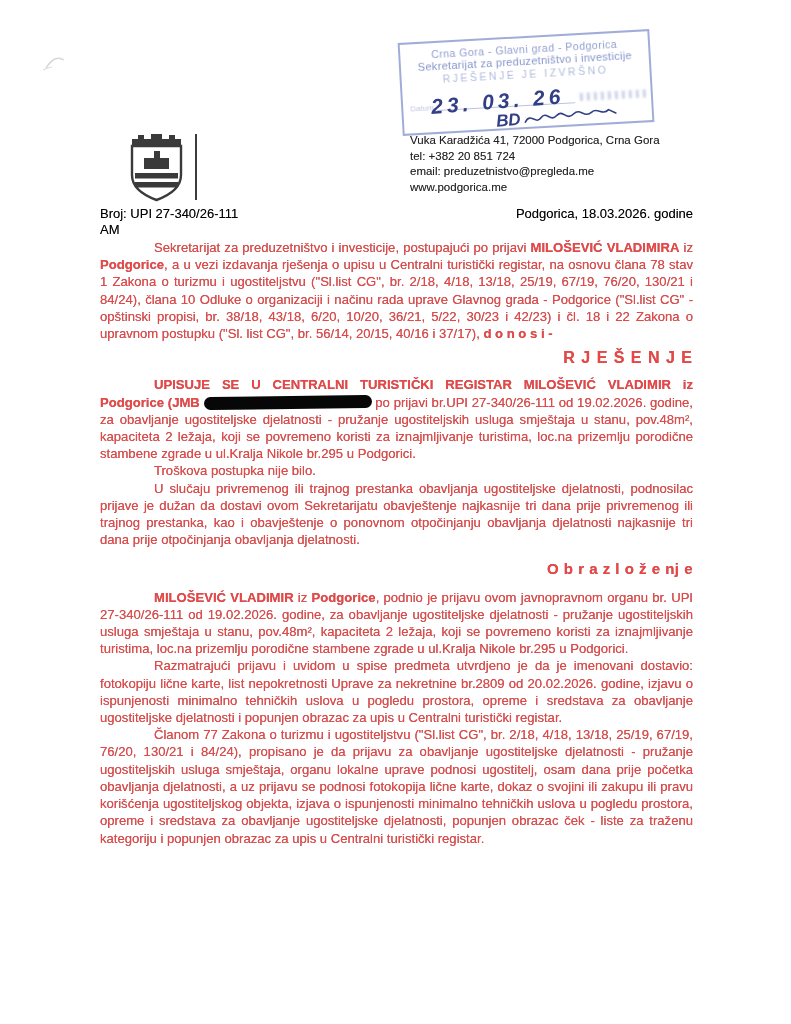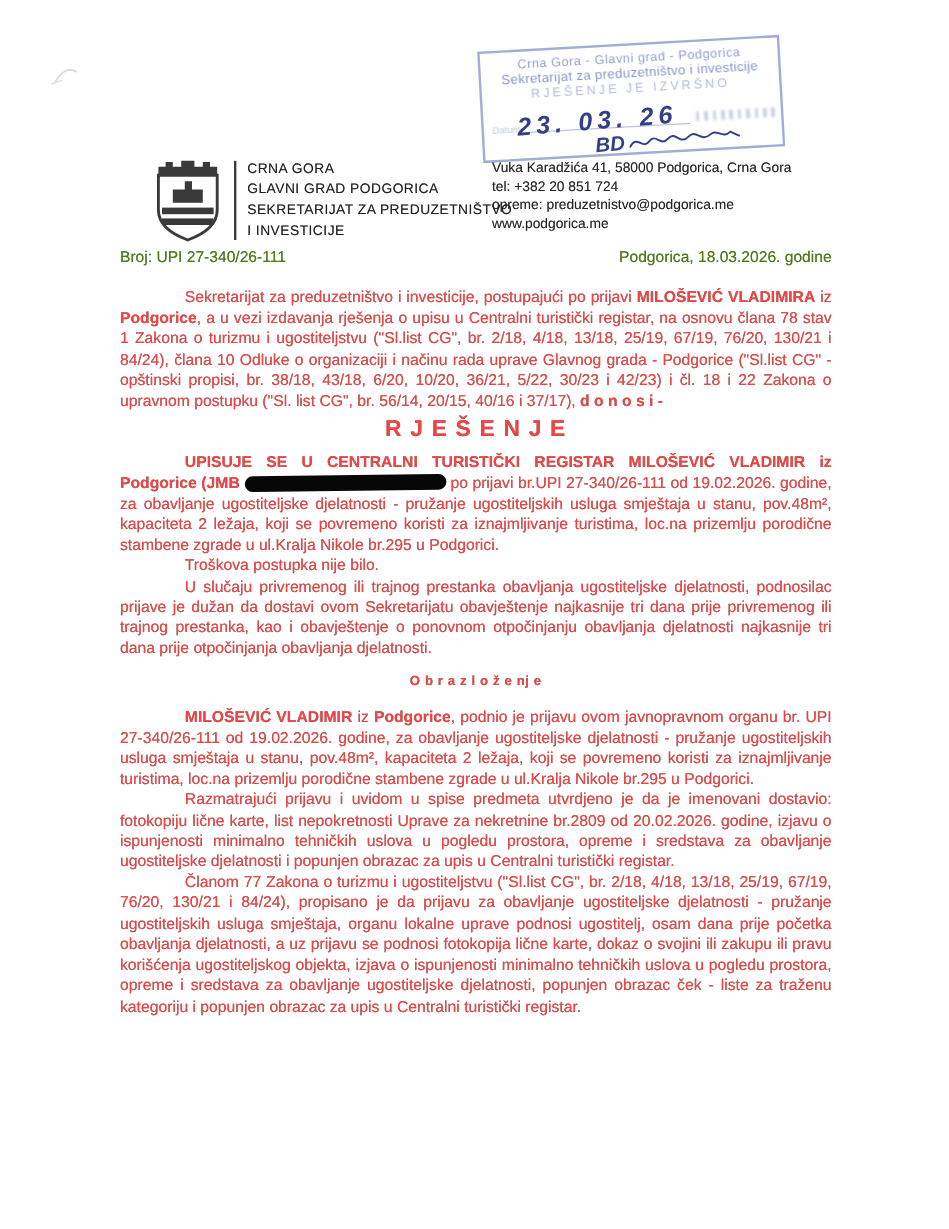--- a/index.html
+++ b/index.html
@@ -30,33 +30,33 @@
   .hand-sign{position:absolute;left:92px;top:-3px;font-size:17px;font-weight:600;transform:rotate(-2deg);display:flex;align-items:center;gap:2px;}
   
   .letterhead{position:absolute;left:128px;top:131px;display:flex;}
   .crest{flex:0 0 auto;}
   .lh-divider{width:2px;height:66px;background:#3c3c3c;margin:3px 9px 0 10px;}
   .lh-text{padding-top:2px;}
   .lh-line{font-size:11.5px;line-height:17.2px;letter-spacing:.4px;color:#222;text-shadow:0 0 .5px rgba(20,20,20,.45);}
   
   .contact{position:absolute;left:410px;top:133px;font-size:11.5px;line-height:15.6px;color:#242424;text-shadow:0 0 .5px rgba(20,20,20,.4);}
   
-  .meta{position:absolute;left:100px;top:206px;width:593px;font-size:13px;color:#4d7c0f;text-shadow:0 0 .5px rgba(20,20,20,.5);}
+  .meta{position:absolute;left:100px;top:206px;width:593px;font-size:13px;color:#000000;text-shadow:0 0 .5px rgba(20,20,20,.5);}
   .meta-row{display:flex;justify-content:space-between;}
   .meta-initials{margin-top:1px;}
   
   .doc{
     position:absolute;left:100px;top:239px;width:593px;
     font-size:13.1px;line-height:17.2px;text-align:justify;
     color:#ef4444;text-shadow:0 0 .55px rgba(25,25,25,.55);
   }
   .doc p{margin:0;text-indent:54px;}
   .doc .b{font-weight:bold;}
-  h1.res{font-size:19px;text-align:center;font-weight:bold;margin:7px 0 10px;letter-spacing:1px;}
-  h2.obr{font-size:11px;text-align:center;font-weight:bold;margin:12px 0 11px;letter-spacing:.5px;}
+  h1.res{font-size:16px;text-align:right;font-weight:bold;margin:7px 0 10px;letter-spacing:1px;}
+  h2.obr{font-size:15px;text-align:right;font-weight:bold;margin:12px 0 11px;letter-spacing:.5px;}
   .redact{display:inline-block;width:168px;height:13px;background:#070707;border-radius:7px;vertical-align:-2px;transform:rotate(-.7deg);}
 </style>
 </head>
 <body>
 
 <div class="page">
 
   <svg class="scribble" width="52" height="28" viewBox="0 0 52 28">
     <path d="M6 20 q9 -14 18 -8" fill="none" stroke="#b7b7bf" stroke-width="1.4"></path>
     <path d="M3 22 q4 -2 9 -3" fill="none" stroke="#c3c3ca" stroke-width="1.2"></path>
@@ -84,40 +84,35 @@
 
   <div class="letterhead">
     <svg class="crest" width="57" height="72" viewBox="0 0 57 72">
       <path d="M4 15 L4 8 L10 8 L10 4 L16 4 L16 8 L23 8 L23 3 L34 3 L34 8 L41 8 L41 4 L47 4 L47 8 L53 8 L53 15 Z" fill="#3a3a3a"></path>
       <path d="M4 15 H53 V44 Q53 60 28.5 69 Q4 60 4 44 Z" fill="#ffffff" stroke="#3a3a3a" stroke-width="2.4"></path>
       <path d="M16 38 V27 h10 v-7 h6 v7 h9 v11 Z" fill="#3a3a3a"></path>
       <rect x="7" y="42" width="43" height="5.5" fill="#3a3a3a"></rect>
       <rect x="7" y="51" width="43" height="5.5" fill="#3a3a3a"></rect>
     </svg>
     <div class="lh-divider"></div>
-    <div class="lh-text">
-      <div class="lh-line">CRNA GORA</div>
-      <div class="lh-line">GLAVNI GRAD PODGORICA</div>
-      <div class="lh-line">SEKRETARIJAT ZA PREDUZETNIŠTVO</div>
-      <div class="lh-line">I INVESTICIJE</div>
-    </div>
   </div>
 
   <div class="contact">
-    <div>Vuka Karadžića 41, 58000 Podgorica, Crna Gora</div>
+    <div>Vuka Karadžića 41, 72000 Podgorica, Crna Gora</div>
     <div>tel: +382 20 851 724</div>
-    <div>opreme: preduzetnistvo@podgorica.me</div>
+    <div>email: preduzetnistvo@pregleda.me</div>
     <div>www.podgorica.me</div>
   </div>
 
   <div class="meta">
     <div class="meta-row">
       <span>Broj: UPI 27-340/26-111</span>
       <span>Podgorica, 18.03.2026. godine</span>
     </div>
+    <div class="meta-initials">AM</div>
   </div>
 
   <div class="doc">
     <p><span>Sekretarijat za preduzetništvo i investicije, postupajući po prijavi </span><span class="b">MILOŠEVIĆ VLADIMIRA</span><span> iz </span><span class="b">Podgorice</span><span>, a u vezi izdavanja rješenja o upisu u Centralni turistički registar, na osnovu člana 78 stav 1 Zakona o turizmu i ugostiteljstvu ("Sl.list CG", br. 2/18, 4/18, 13/18, 25/19, 67/19, 76/20, 130/21 i 84/24), člana 10 Odluke o organizaciji i načinu rada uprave Glavnog grada - Podgorice ("Sl.list CG" - opštinski propisi, br. 38/18, 43/18, 6/20, 10/20, 36/21, 5/22, 30/23 i 42/23)  i čl. 18 i 22 Zakona o upravnom postupku ("Sl. list CG", br. 56/14, 20/15, 40/16 i 37/17), </span><span class="b">d o n o s i -</span></p>
     <h1 class="res">R J E Š E N J E</h1>
     <p><span class="b">UPISUJE SE U CENTRALNI TURISTIČKI REGISTAR MILOŠEVIĆ VLADIMIR iz Podgorice (JMB </span><span class="redact"></span><span> po prijavi br.UPI 27-340/26-111 od 19.02.2026. godine, za obavljanje ugostiteljske djelatnosti - pružanje ugostiteljskih usluga smještaja u stanu, pov.48m², kapaciteta 2 ležaja, koji se povremeno koristi za iznajmljivanje turistima, loc.na prizemlju porodične stambene zgrade u ul.Kralja Nikole br.295 u Podgorici.</span></p>
     <p>Troškova postupka nije bilo.</p>
     <p>U slučaju privremenog ili trajnog prestanka obavljanja ugostiteljske djelatnosti, podnosilac prijave je dužan da dostavi ovom Sekretarijatu obavještenje najkasnije tri dana prije privremenog ili trajnog prestanka, kao i obavještenje o ponovnom otpočinjanju obavljanja djelatnosti najkasnije tri dana prije otpočinjanja obavljanja djelatnosti.</p>
     <h2 class="obr">O b r a z l o ž e nj e</h2>
     <p><span class="b">MILOŠEVIĆ VLADIMIR</span><span> iz </span><span class="b">Podgorice</span><span>, podnio je prijavu ovom javnopravnom organu br. UPI 27-340/26-111 od 19.02.2026. godine, za obavljanje ugostiteljske djelatnosti - pružanje ugostiteljskih usluga smještaja u stanu, pov.48m², kapaciteta 2 ležaja, koji se povremeno koristi za iznajmljivanje turistima, loc.na prizemlju porodične stambene zgrade u ul.Kralja Nikole br.295 u Podgorici.</span></p>

